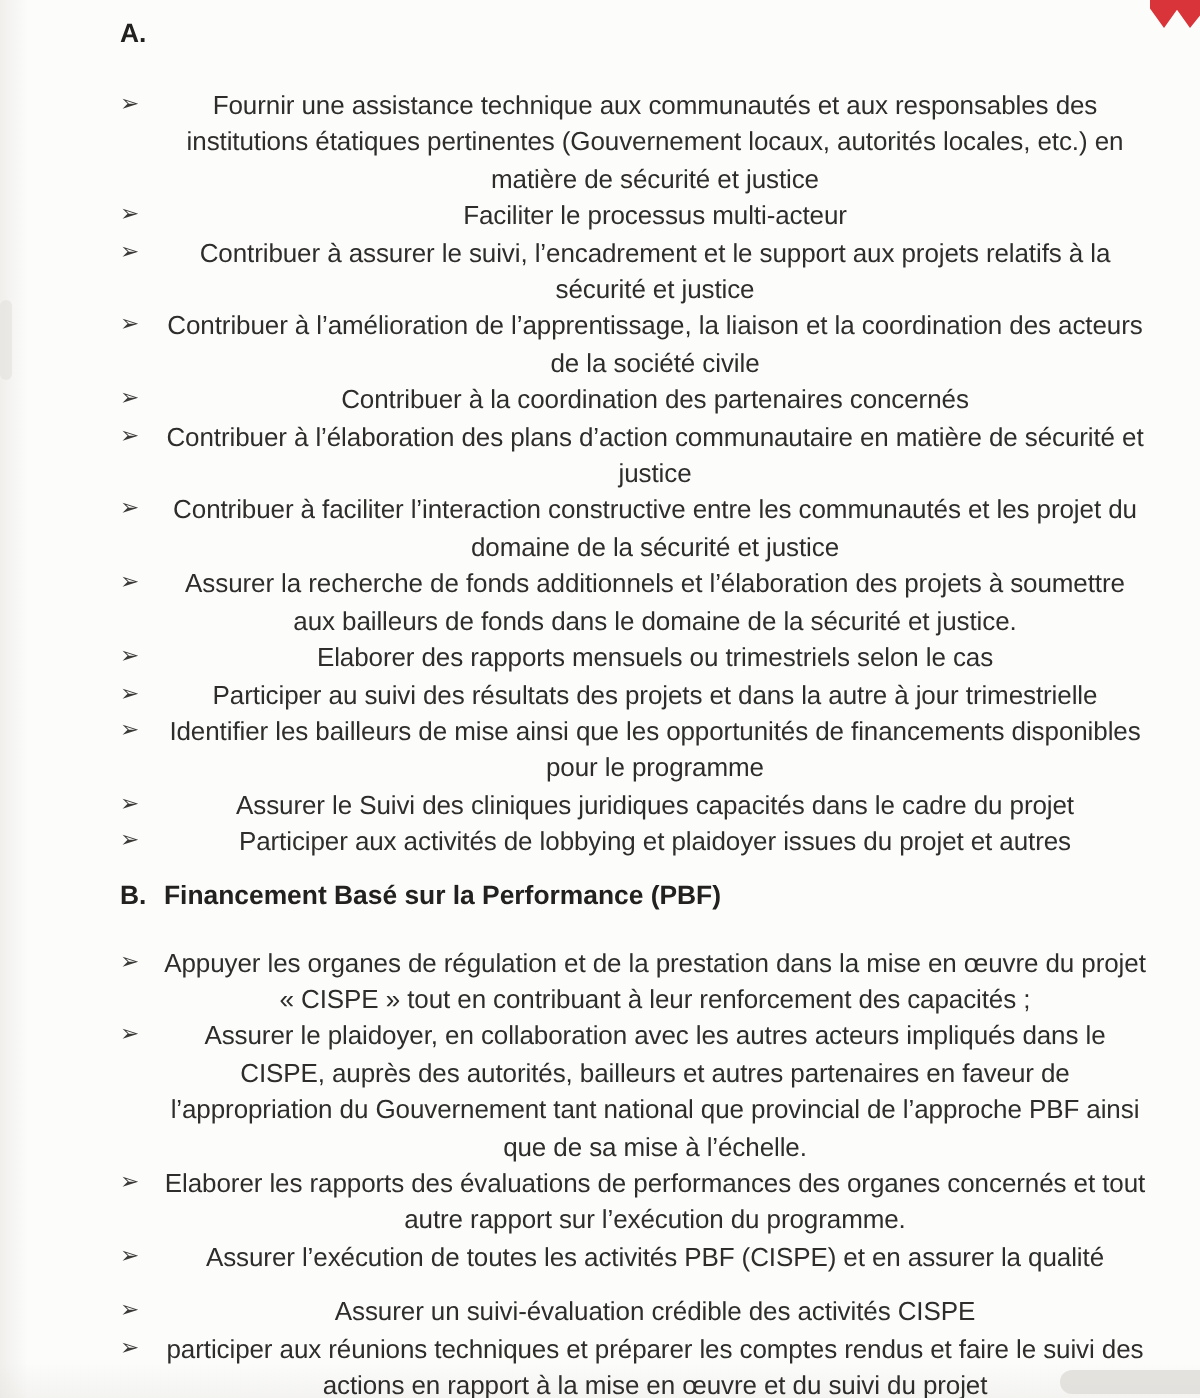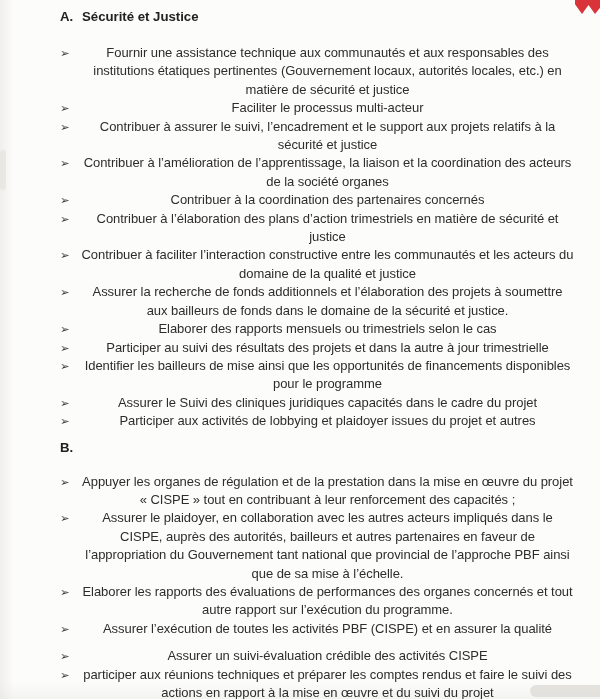--- a/index.html
+++ b/index.html
@@ -76,49 +76,48 @@
 </style>
 </head>
 <body>
 
 <div class="page">
   <div class="corner-mark" style="background: rgb(217, 52, 58);"></div>
   <div class="scan-smudge-left"></div>
   <div id="doc-body">
       <div class="section-heading">
         <span class="sec-label">A.</span>
-        <span>Sécurité et Justice</span>
       </div>
       <div class="item-row">
         <span class="bullet">➢</span>
         <span class="item-text">Fournir une assistance technique aux communautés et aux responsables des institutions étatiques pertinentes (Gouvernement locaux, autorités locales, etc.) en matière de sécurité et justice</span>
       </div>
       <div class="item-row">
         <span class="bullet">➢</span>
         <span class="item-text">Faciliter le processus multi-acteur</span>
       </div>
       <div class="item-row">
         <span class="bullet">➢</span>
         <span class="item-text">Contribuer à assurer le suivi, l’encadrement et le support aux projets relatifs à la sécurité et justice</span>
       </div>
       <div class="item-row">
         <span class="bullet">➢</span>
-        <span class="item-text">Contribuer à l’amélioration de l’apprentissage, la liaison et la coordination des acteurs de la société organes</span>
+        <span class="item-text">Contribuer à l’amélioration de l’apprentissage, la liaison et la coordination des acteurs de la société civile</span>
       </div>
       <div class="item-row">
         <span class="bullet">➢</span>
         <span class="item-text">Contribuer à la coordination des partenaires concernés</span>
       </div>
       <div class="item-row">
         <span class="bullet">➢</span>
-        <span class="item-text">Contribuer à l’élaboration des plans d’action trimestriels en matière de sécurité et justice</span>
+        <span class="item-text">Contribuer à l’élaboration des plans d’action communautaire en matière de sécurité et justice</span>
       </div>
       <div class="item-row">
         <span class="bullet">➢</span>
-        <span class="item-text">Contribuer à faciliter l’interaction constructive entre les communautés et les acteurs du domaine de la qualité et justice</span>
+        <span class="item-text">Contribuer à faciliter l’interaction constructive entre les communautés et les projet du domaine de la sécurité et justice</span>
       </div>
       <div class="item-row">
         <span class="bullet">➢</span>
         <span class="item-text">Assurer la recherche de fonds additionnels et l’élaboration des projets à soumettre aux bailleurs de fonds dans le domaine de la sécurité et justice.</span>
       </div>
       <div class="item-row">
         <span class="bullet">➢</span>
         <span class="item-text">Elaborer des rapports mensuels ou trimestriels selon le cas</span>
       </div>
       <div class="item-row">
@@ -132,20 +131,21 @@
       <div class="item-row">
         <span class="bullet">➢</span>
         <span class="item-text">Assurer le Suivi des cliniques juridiques capacités dans le cadre du projet</span>
       </div>
       <div class="item-row">
         <span class="bullet">➢</span>
         <span class="item-text">Participer aux activités de lobbying et plaidoyer issues du projet et autres</span>
       </div>
       <div class="section-heading section-b">
         <span class="sec-label">B.</span>
+        <span>Financement Basé sur la Performance (PBF)</span>
       </div>
       <div class="item-row">
         <span class="bullet">➢</span>
         <span class="item-text">Appuyer les organes de régulation et de la prestation dans la mise en œuvre du projet « CISPE » tout en contribuant à leur renforcement des capacités ;</span>
       </div>
       <div class="item-row">
         <span class="bullet">➢</span>
         <span class="item-text">Assurer le plaidoyer, en collaboration avec les autres acteurs impliqués dans le CISPE, auprès des autorités, bailleurs et autres partenaires en faveur de l’appropriation du Gouvernement tant national que provincial de l’approche PBF ainsi que de sa mise à l’échelle.</span>
       </div>
       <div class="item-row">

